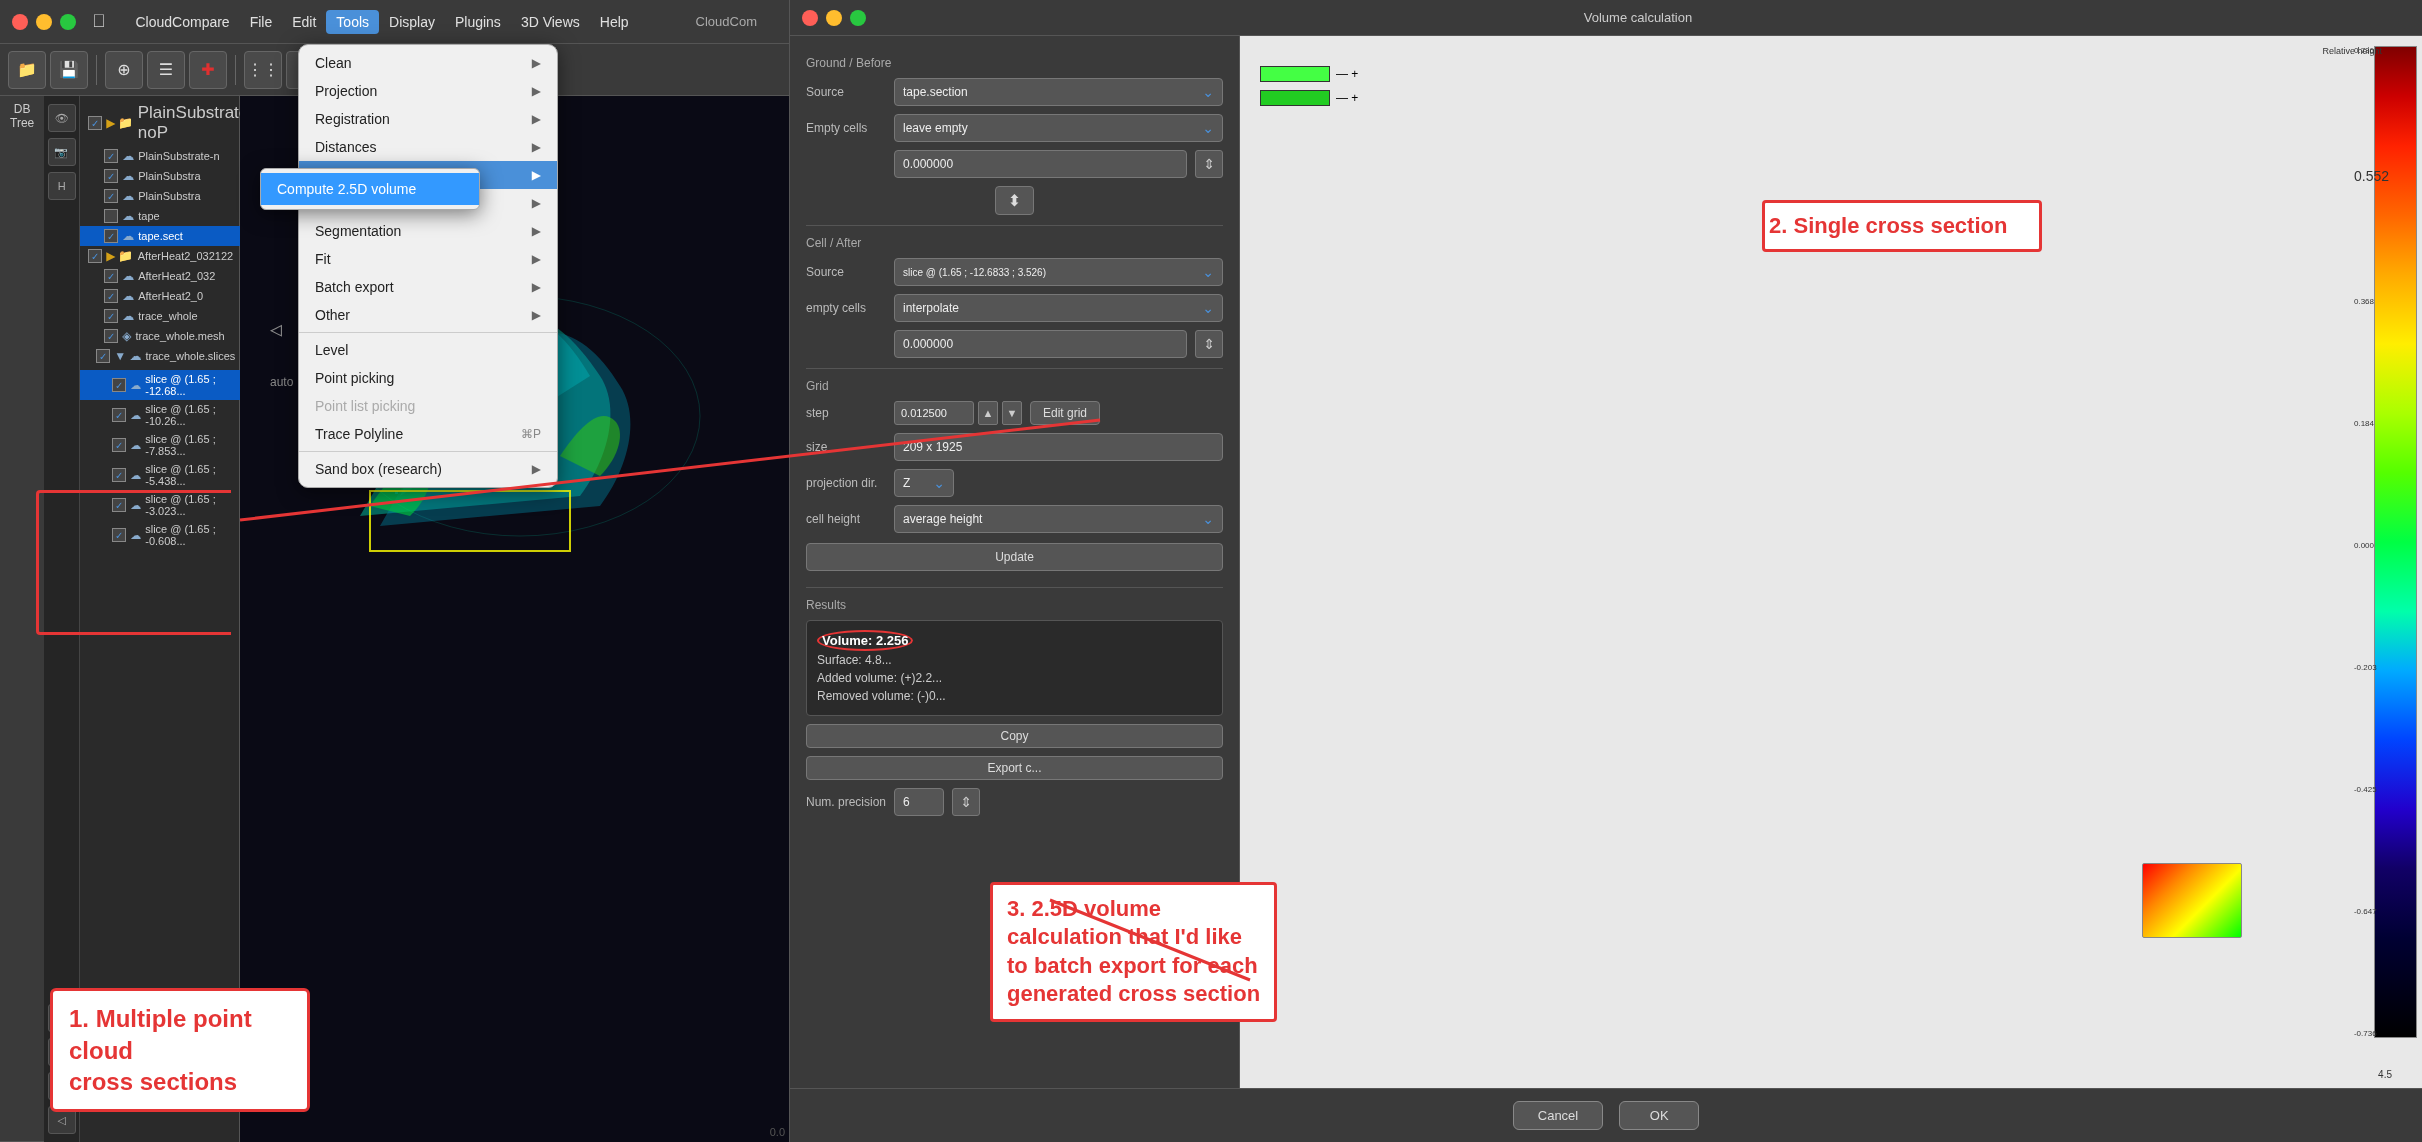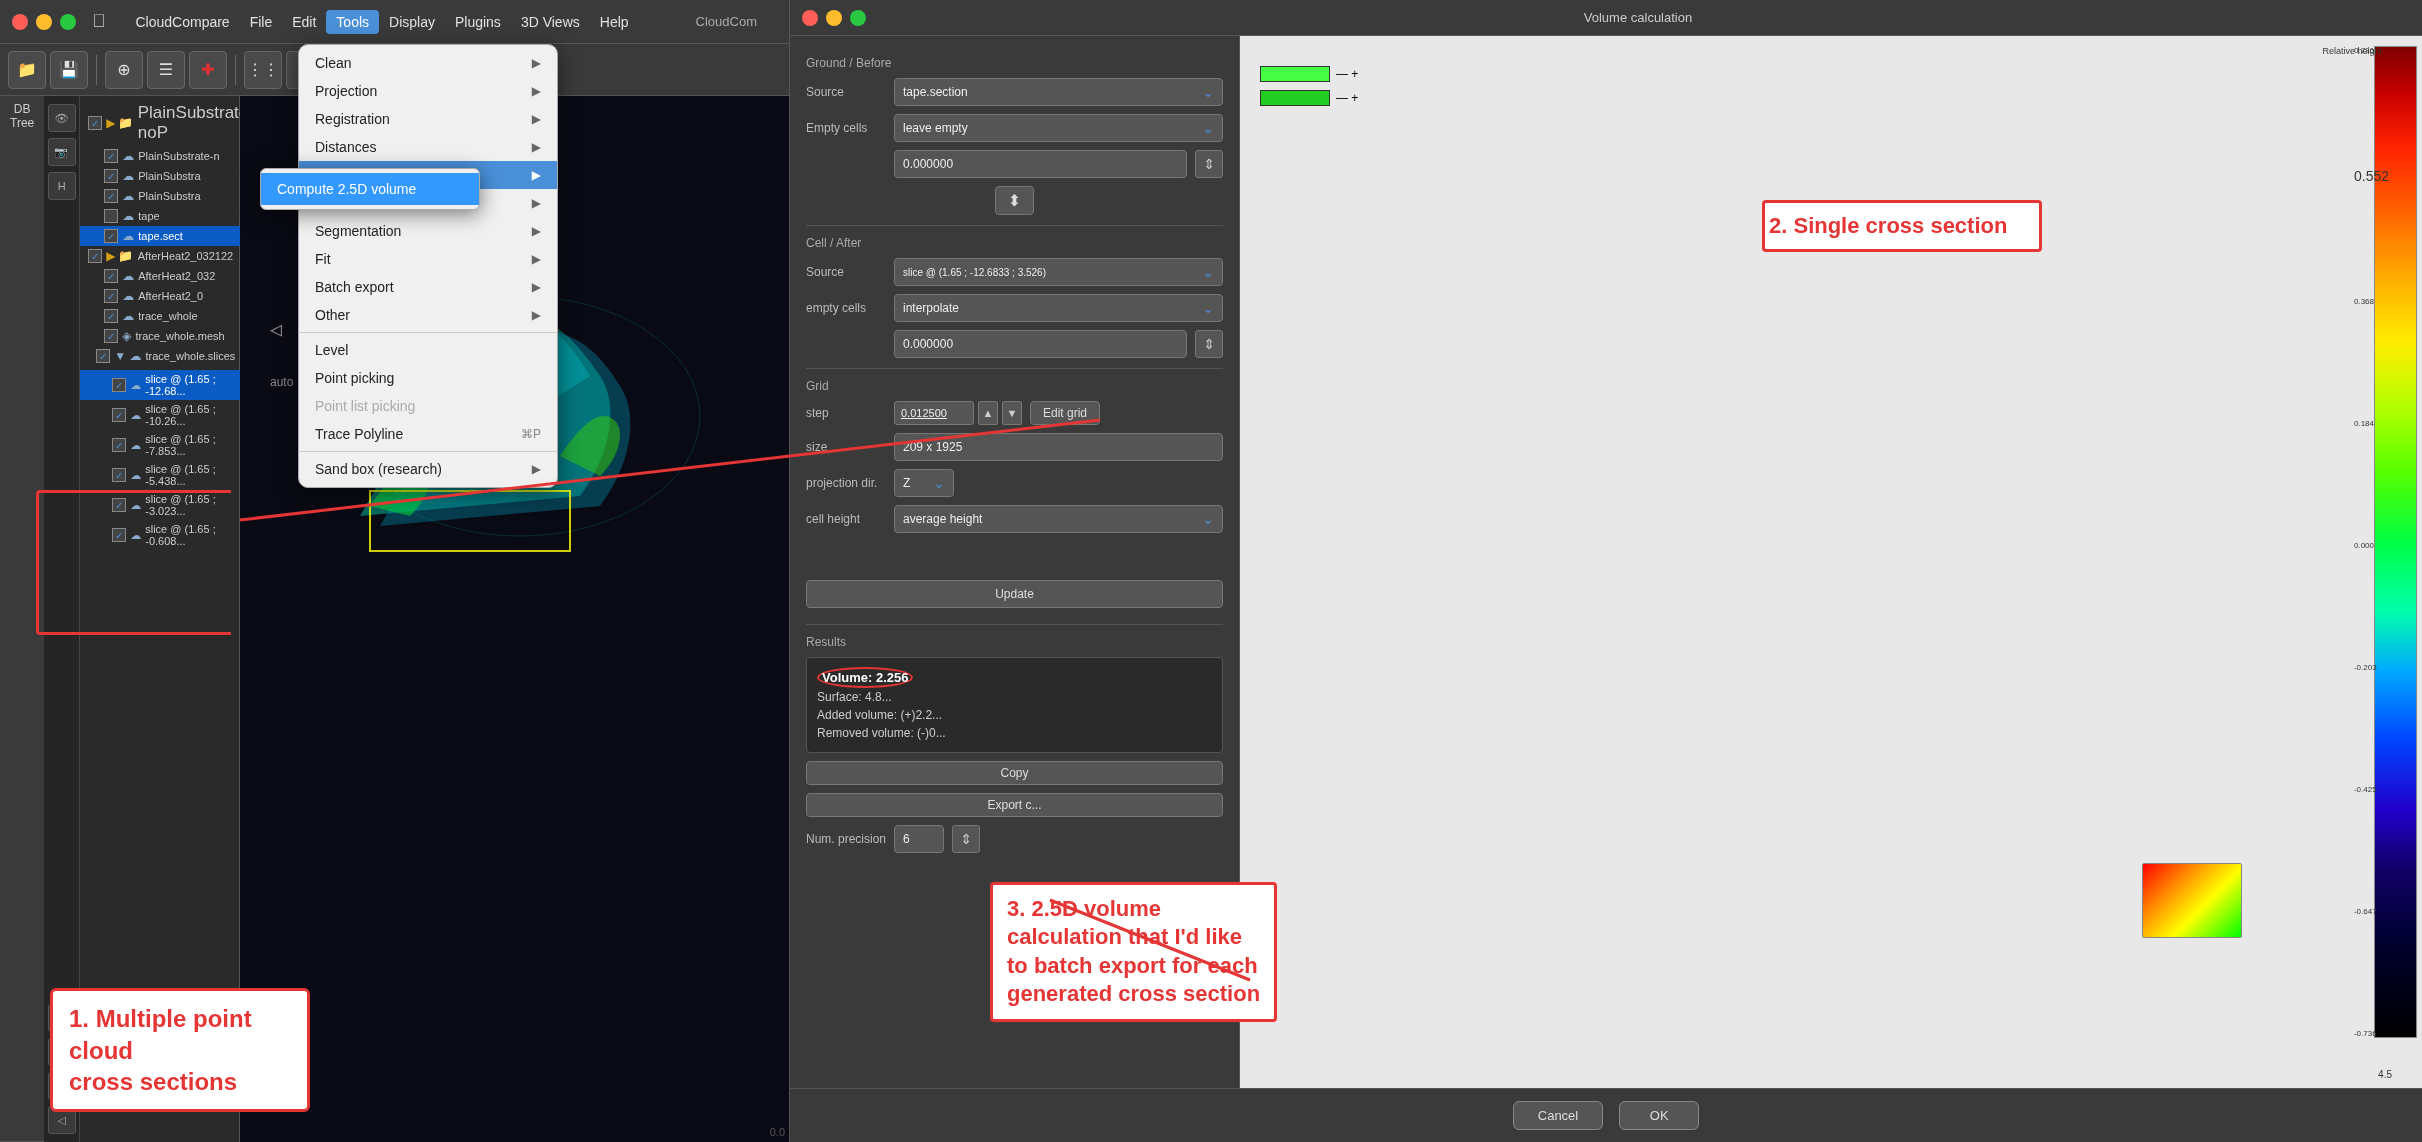--- a/index.html
+++ b/index.html
@@ -371,21 +371,20 @@
       color: #ddd;
       font-size: 12px;
       padding: 4px 12px;
       cursor: pointer;
       text-align: center;
     }
     .form-button.full-width {
       width: 100%;
       padding: 6px;
       margin-bottom: 6px;
-      margin-top: 37px;
     }
     .icon-btn {
       width: 28px;
       height: 28px;
       background: #555;
       border: 1px solid #777;
       border-radius: 3px;
       display: flex;
       align-items: center;
       justify-content: center;
@@ -499,21 +498,20 @@
       width: 80px;
       background: #555;
       border: 1px solid #777;
       border-radius: 3px;
       color: #eee;
       font-size: 11px;
       padding: 3px 6px;
       height: 24px;
       display: flex;
       align-items: center;
-      text-decoration: underline;
     }
     .spin-btn {
       width: 20px;
       height: 24px;
       background: #555;
       border: 1px solid #777;
       border-radius: 2px;
       color: #ccc;
       font-size: 11px;
       display: flex;

